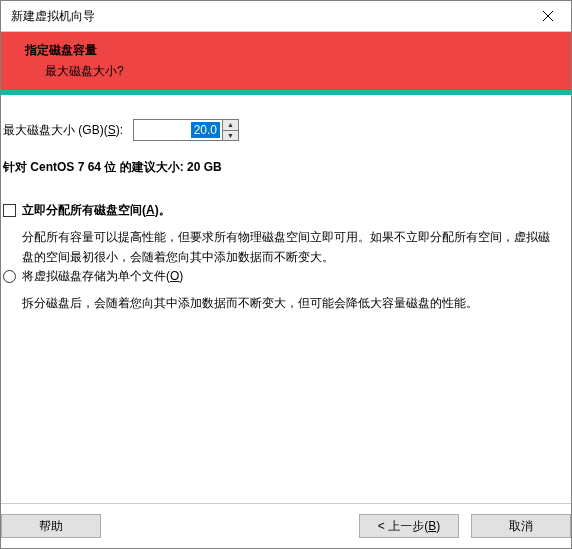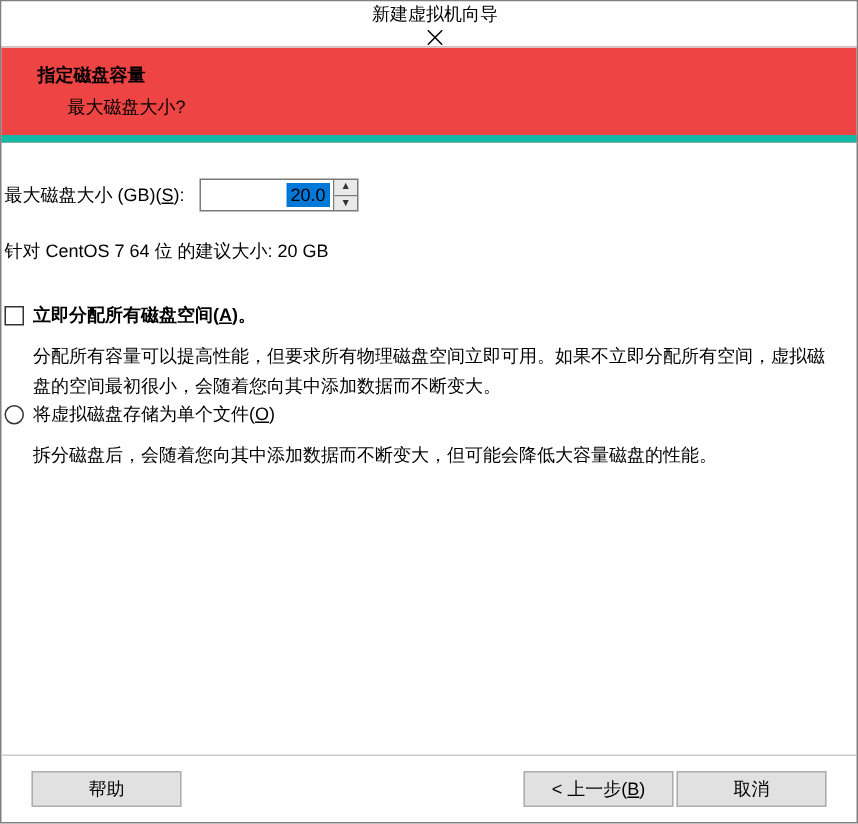--- a/index.html
+++ b/index.html
@@ -19,21 +19,20 @@
     display: flex;
     flex-direction: column;
   }
   .titlebar {
     height: 30px;
     display: flex;
     align-items: center;
     justify-content: space-between;
     padding: 0 2px 0 10px;
     background: #fff;
-    flex-direction: column;
   }
   .close-btn {
     width: 42px;
     height: 28px;
     display: flex;
     align-items: center;
     justify-content: center;
     cursor: pointer;
   }
   .close-btn svg { width: 10px; height: 10px; }
@@ -62,21 +61,21 @@
     margin-bottom: 18px;
   }
   .spinner-wrap {
     display: inline-flex;
     border: 1px solid #7a7a7a;
     height: 22px;
     background: #fff;
   }
   .selected-text {
     background: #0078d7;
-    color: #000000;
+    color: #fef9c3;
     padding: 1px 3px;
     display: inline-block;
     text-align: right;
     width: 84px;
     font-size: 12px;
   }
   .spinner-fake {
     display:flex; align-items:center; width:88px; justify-content:flex-end; padding-right:2px;
   }
   .spinner-buttons {
@@ -92,20 +91,21 @@
     justify-content: center;
     background: #e9e9e9;
     cursor: pointer;
     font-size: 7px;
     line-height: 1;
     color:#333;
   }
   .spinner-buttons div:first-child { border-bottom: 1px solid #7a7a7a; }
   .recommend {
     margin-bottom: 26px;
+    font-weight: bold;
   }
   .checkbox-row {
     display: flex;
     align-items: center;
     margin-bottom: 8px;
     font-weight: bold;
   }
   .cb-box {
     width: 13px;
     height: 13px;
@@ -142,24 +142,24 @@
     background: #000;
     border-radius: 50%;
   }
   .help-para {
     padding-left: 19px;
     line-height: 1.7;
     margin-top: -2px;
   }
   .button-bar {
     border-top: 1px solid #ccc;
-    padding: 10px 20px;
-    display: flex;
-    align-items: center;
-    gap: 2px;
+    padding: 10px 0;
+    display: flex;
+    align-items: center;
+    gap: 12px;
   }
   .btn {
     height: 24px;
     min-width: 100px;
     padding: 0 10px;
     border: 1px solid #adadad;
     background: #e1e1e1;
     font-family: inherit;
     font-size: 12px;
     cursor: pointer;

